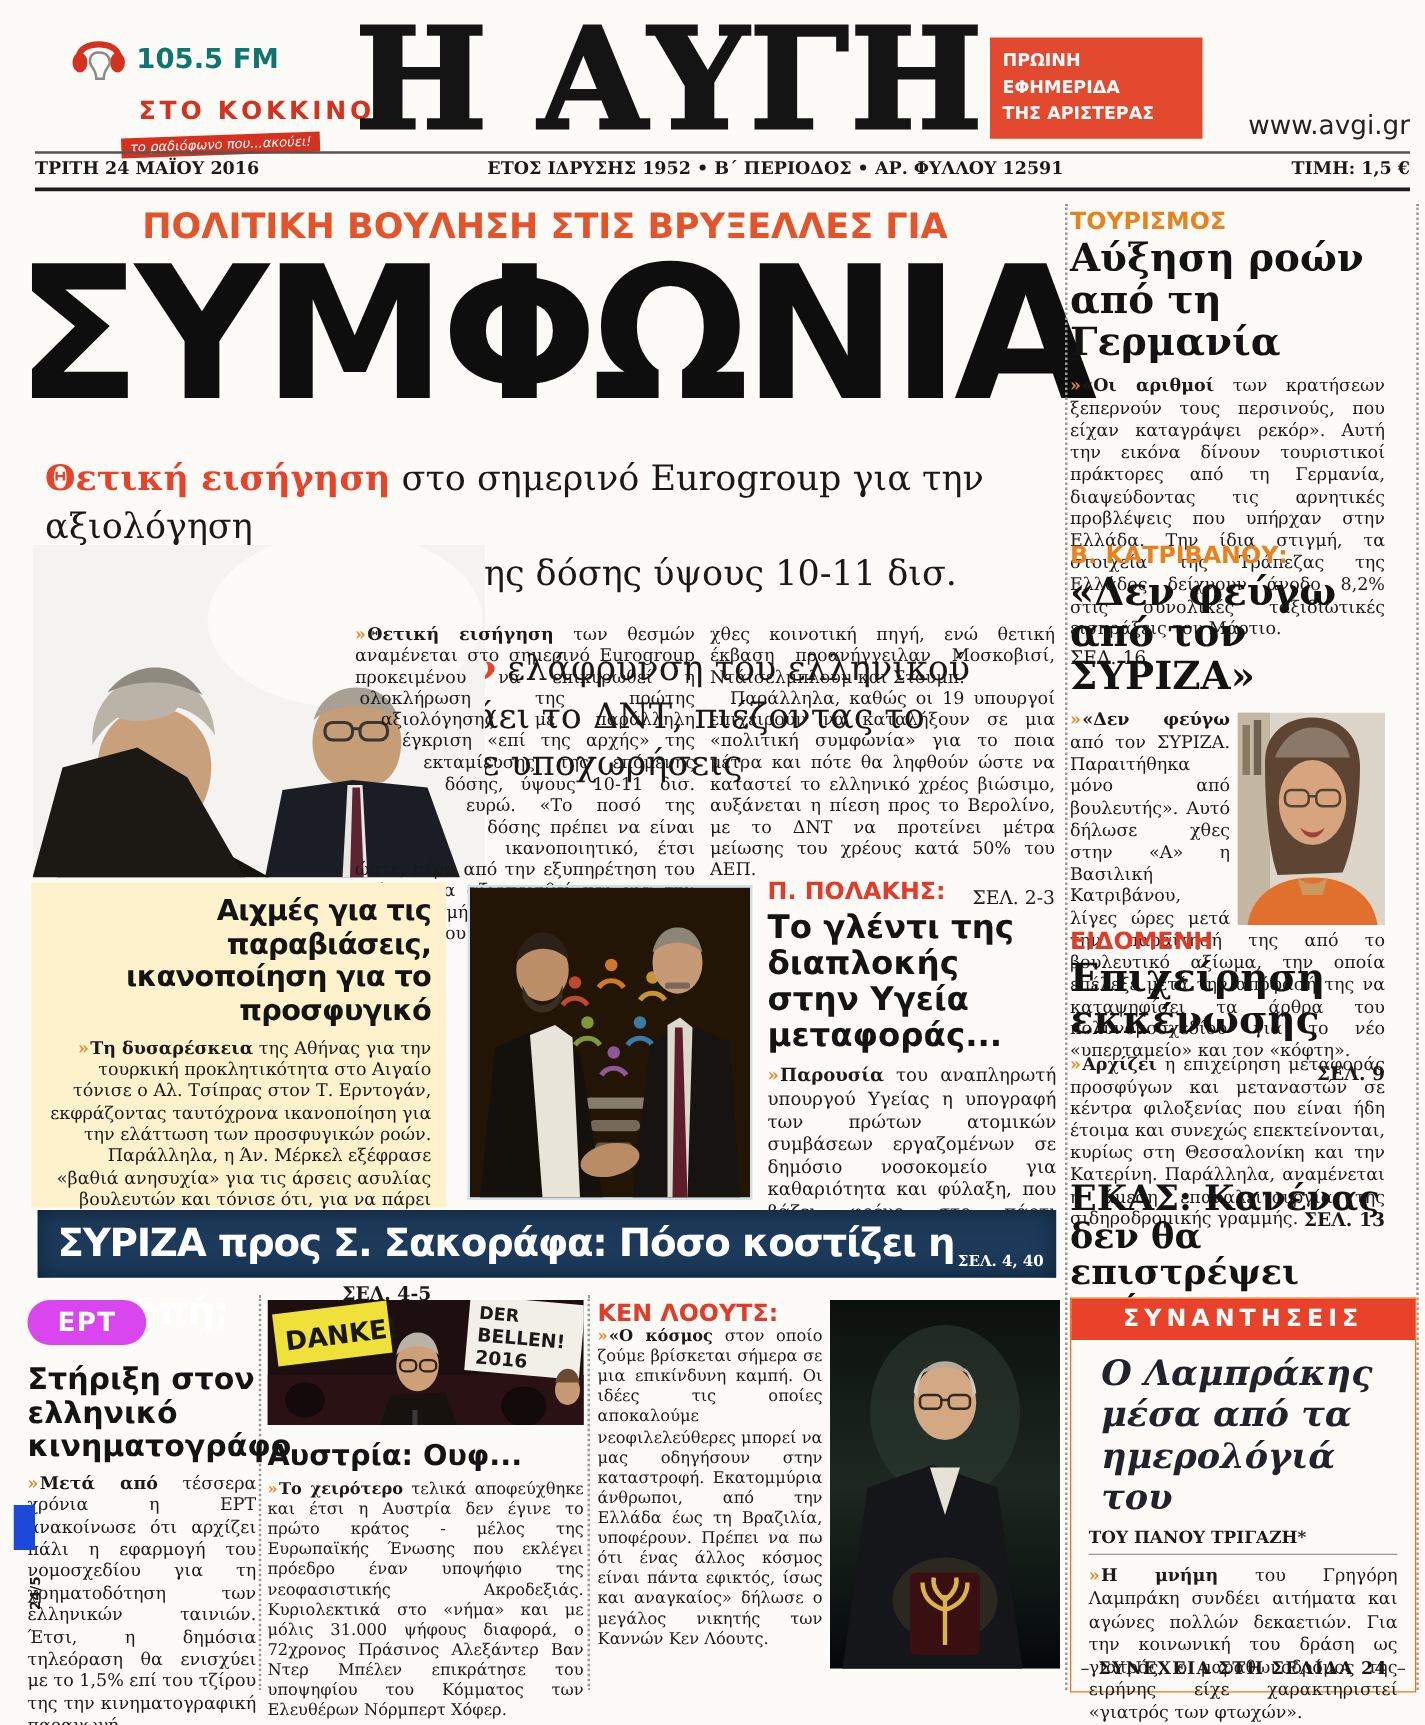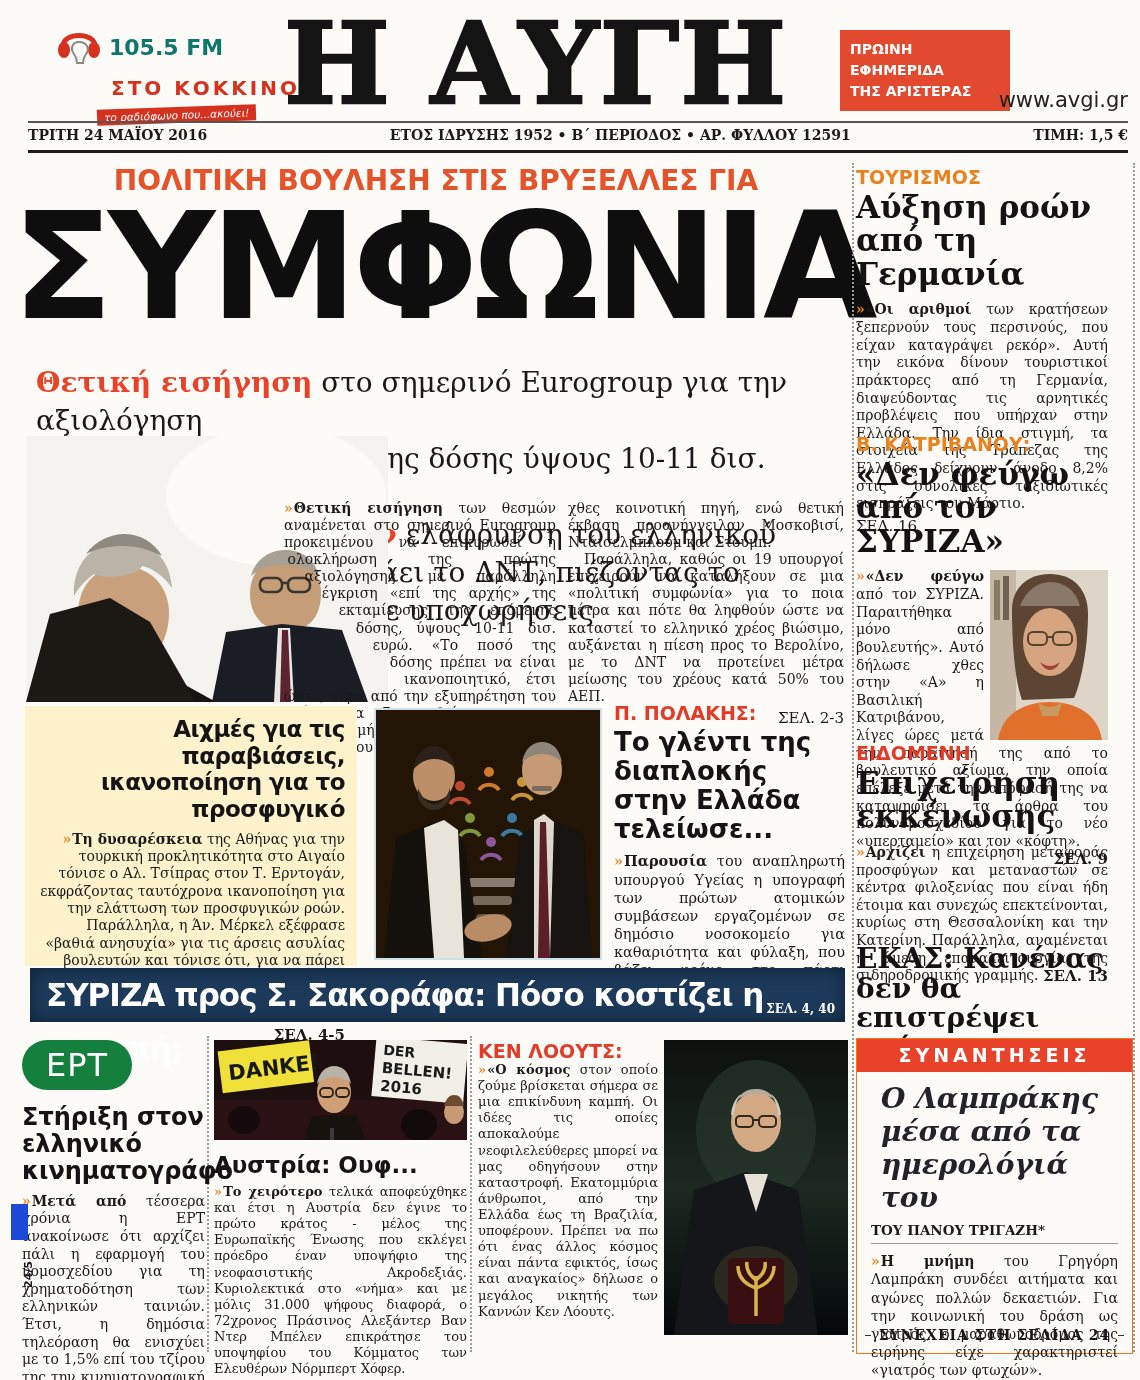--- a/index.html
+++ b/index.html
@@ -13,21 +13,21 @@
   .dotv{border-left:2px dotted #9a9a96;width:0;}
   
   .radio{left:55px;top:20px;width:250px;}
   .radio .row1{display:flex;align-items:center;gap:6px;}
   .freq{font-family:"DejaVu Sans";font-weight:bold;font-size:22px;color:#0f766e;}
   .station{font-family:"DejaVu Sans";font-weight:bold;font-size:20px;color:#d6301f;letter-spacing:3px;margin:2px 0 4px 56px;}
   .tagline{display:inline-block;background:#d6301f;color:#fff;font:italic 10.5px "DejaVu Sans";padding:2px 7px;margin-left:42px;transform:rotate(-2deg);}
   .masthead{left:272px;top:8px;width:515px;font-weight:bold;font-size:112px;line-height:1;letter-spacing:1px;
             color:#141414;-webkit-text-stroke:2.5px #141414;text-align:right;}
   .tagbox{left:792px;top:30px;width:150px;background:#e2492e;color:#fff;
-          font-family:"DejaVu Sans";font-weight:bold;font-size:14px;line-height:1.5;padding:9px 10px;margin-left:48px;}
+          font-family:"DejaVu Sans";font-weight:bold;font-size:14px;line-height:1.5;padding:9px 10px;}
   .website{left:946px;top:88px;width:182px;text-align:right;font-family:"DejaVu Sans";font-size:21px;color:#222;}
   .rule-thin{left:28px;top:121px;width:1100px;border-top:2px solid #555;}
   .date-row{left:28px;top:127px;width:1100px;display:flex;font-weight:bold;font-size:14px;}
   .date-row .mid{flex:1;text-align:center;}
   .rule-thick{left:28px;top:150px;width:1100px;border-top:3px solid #1c1c1c;}
   
   .kicker{left:30px;top:164px;width:812px;text-align:center;font-family:"DejaVu Sans";font-weight:bold;font-size:28px;color:#e4532a;}
   .mainhead{left:12px;top:192px;width:836px;text-align:left;font-family:"DejaVu Sans";font-weight:bold;
             font-size:148px;line-height:1.02;letter-spacing:-5px;color:#0e0e0e;white-space:nowrap;}
   .subheads{left:36px;top:364px;width:806px;font-size:28px;line-height:1.36;color:#191919;}
@@ -51,22 +51,22 @@
   .polakis h2{margin:4px 0 8px 0;font-family:"DejaVu Sans";font-weight:bold;font-size:26px;line-height:1.12;color:#141414;}
   .polakis .bd{font-size:14.5px;line-height:1.25;}
   .inpg{float:right;font-weight:bold;font-size:15px;}
   
   .banner{left:30px;top:968px;width:815px;height:54px;background:#1d3a5a;box-shadow:inset 0 0 18px #0d2236;}
   .banner .txt{position:absolute;left:16px;top:0;line-height:54px;color:#fff;font-family:"DejaVu Sans";
                font-weight:bold;font-size:31px;letter-spacing:-1px;}
   .banner .pg{position:absolute;right:10px;bottom:6px;color:#fff;font-weight:bold;font-size:12px;font-family:"DejaVu Serif";}
   
   .ertcol{left:22px;top:1040px;width:183px;}
-  .ertlogo{display:inline-block;background:#15803d;color:#fff;border-radius:28px;padding:6px 24px;
-           font-family:"DejaVu Sans";font-weight:normal;font-size:32px;letter-spacing:1px;}
+  .ertlogo{display:inline-block;background:#d946ef;color:#fff;border-radius:28px;padding:6px 24px;
+           font-family:"DejaVu Sans";font-weight:bold;font-size:21px;letter-spacing:1px;}
   .ertcol h2{margin:14px 0 8px 0;font-family:"DejaVu Sans";font-weight:bold;font-size:24px;line-height:1.12;color:#141414;}
   .ertcol .bd{font-size:14px;line-height:1.26;}
   .austria{left:214px;top:1040px;width:253px;}
   .austria h2{margin:8px 0 6px 0;font-family:"DejaVu Sans";font-weight:bold;font-size:23px;color:#141414;}
   .austria .bd{font-size:13px;line-height:1.24;}
   .loach{left:478px;top:1040px;width:180px;}
   .loach h2{margin:4px 0 8px 0;font-family:"DejaVu Sans";font-weight:bold;font-size:26px;line-height:1.1;color:#141414;}
   .loach .bd{font-size:13px;line-height:1.24;}
   .loachphoto{left:664px;top:1040px;width:184px;height:295px;}
   .lbox{left:856px;top:1038px;width:277px;height:316px;border:1px solid #f97316;box-sizing:border-box;background:#fcfbf7;}
@@ -267,21 +267,21 @@
       <rect x="156" y="76" width="20" height="5" rx="2" fill="#7a6a5c"></rect>
       <path d="M216 248 l-8-124 l-36-16 l-28 18 l-14 122 z" fill="#171310"></path>
       <path d="M158 110 l10-6 l10 8 l-4 136 l-16 0 z" fill="#ddd8cc"></path>
       <path d="M164 112 l6 0 l4 136 l-12 0 z" fill="#5c1f2a"></path>
       <ellipse cx="112" cy="218" rx="24" ry="13" fill="#b98c66" transform="rotate(-12 112 218)"></ellipse>
     </svg>
   </div>
 
   <div class="abs polakis">
     <div class="seckick">Π. ΠΟΛΑΚΗΣ:</div>
-    <h2>Το γλέντι της διαπλοκής στην Ελλάδα τελείωσε...</h2>
+    <h2>Το γλέντι της διαπλοκής στην Υγεία μεταφοράς...</h2>
     <div class="bd just">
       <span class="chev">»</span><b>Παρουσία</b><span> του αναπληρωτή υπουργού Υγείας η υπογραφή των πρώτων ατομικών συμβάσεων εργαζομένων σε δημόσιο νοσοκομείο για καθαριότητα και φύλαξη, που βάζει φρένο στο πάρτι δισεκατομμυρίων των εργολάβων.</span>
       <span class="inpg">ΣΕΛ. 15</span>
     </div>
   </div>
 
   <div class="abs banner">
     <div class="txt">ΣΥΡΙΖΑ προς Σ. Σακοράφα: Πόσο κοστίζει η ντροπή;</div>
     <div class="pg">ΣΕΛ. 4, 40</div>
   </div>

